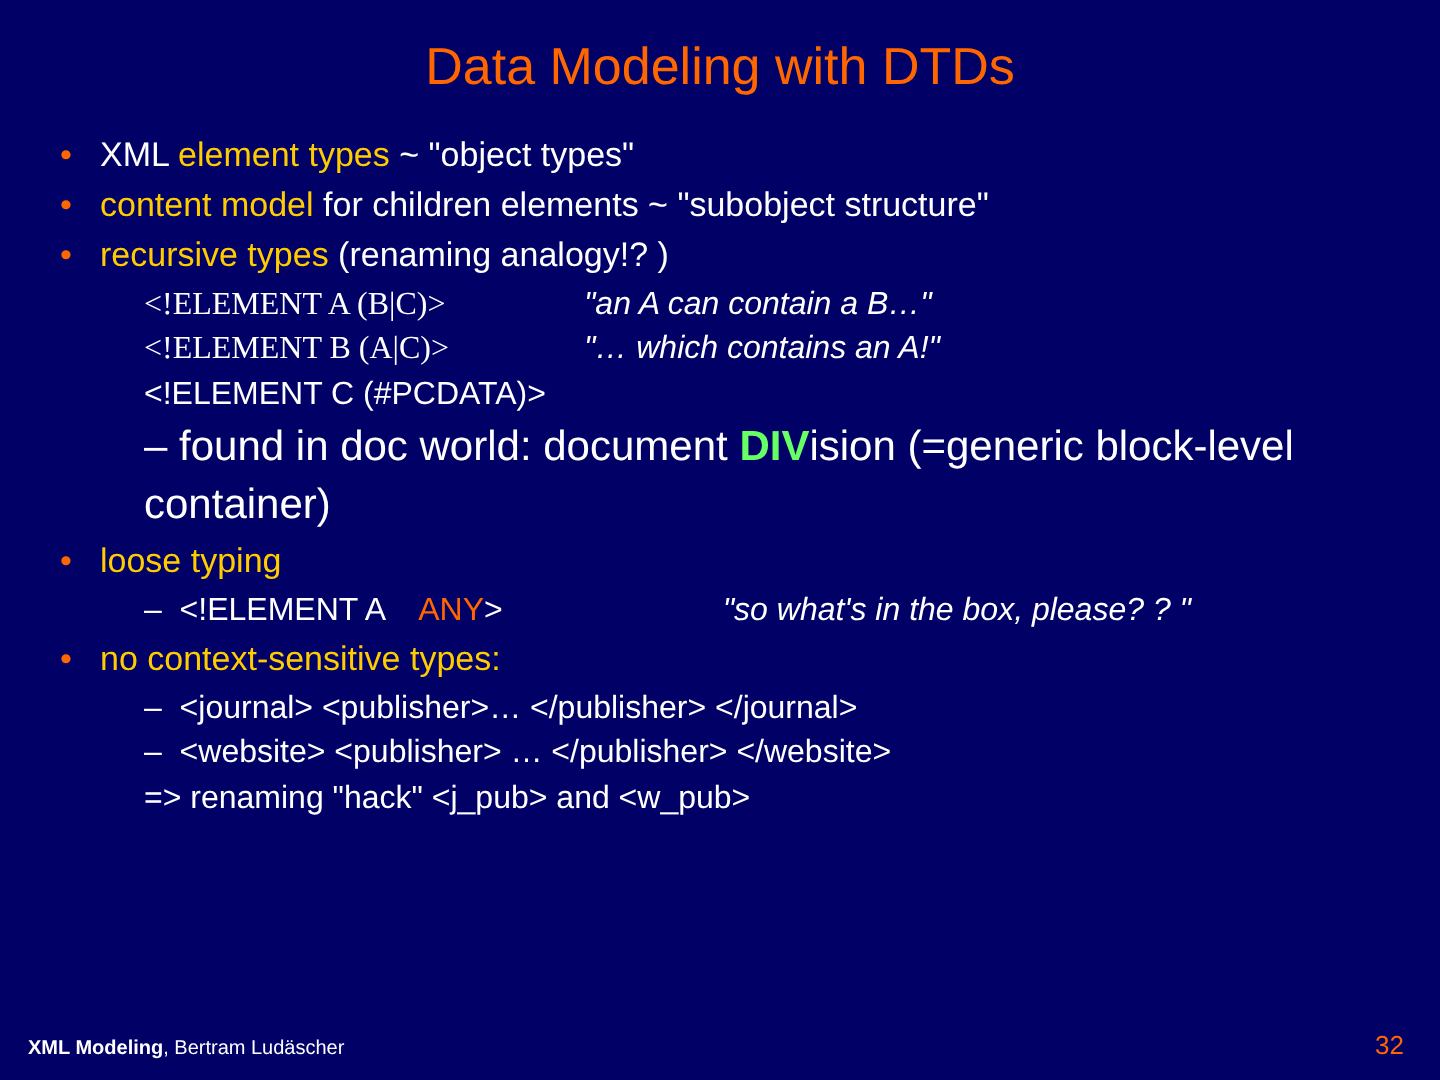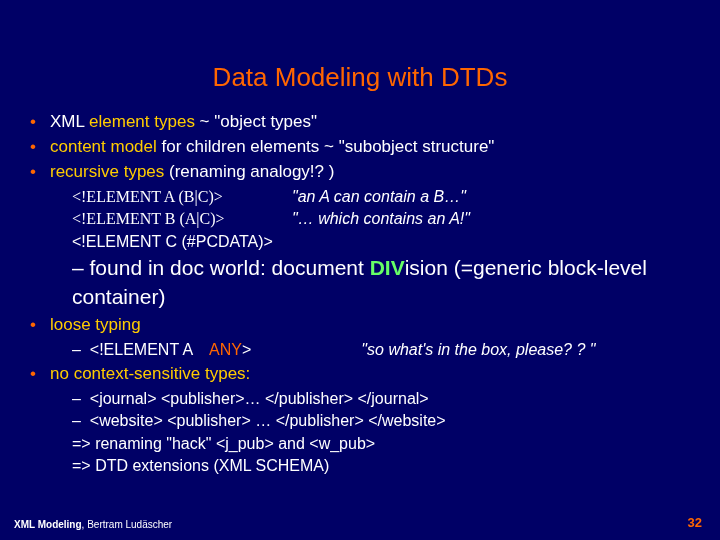--- a/index.html
+++ b/index.html
@@ -8,21 +8,20 @@
     width: 720px;
     height: 540px;
     background: #000066;
     font-family: Verdana, Geneva, sans-serif;
     color: #ffffff;
     overflow: hidden;
     position: relative;
   }
   .slide {
     padding: 10px 28px 0 28px;
-    margin-top: 44px;
   }
   h1 {
     text-align: center;
     color: #ff6600;
     font-size: 26px;
     font-weight: normal;
     margin: 8px 0 18px 0;
     font-family: "Comic Sans MS", "Comic Sans", cursive, Verdana, sans-serif;
   }
   ul {
@@ -69,21 +68,20 @@
     left: 14px;
     font-size: 10px;
     color: #ffffff;
   }
   .pagenum {
     position: absolute;
     bottom: 10px;
     right: 18px;
     font-size: 13px;
     color: #ff6600;
-    font-weight: bold;
   }
 </style>
 </head>
 <body>
 
 <div class="slide">
   <h1>Data Modeling with DTDs</h1>
 
   <ul class="top">
     <li>
@@ -106,21 +104,20 @@
       <div class="sub">
         <div class="row"><span>–  &lt;!ELEMENT A    </span><span class="o">ANY</span><span>&gt;</span><span style="display:inline-block;width:110px"></span><span class="it">"so what's in the box, please? ? "</span></div>
       </div>
     </li>
     <li>
       <span class="y">no context-sensitive types:</span>
       <div class="sub">
         <div class="row">–  &lt;journal&gt; &lt;publisher&gt;… &lt;/publisher&gt; &lt;/journal&gt;</div>
         <div class="row">–  &lt;website&gt; &lt;publisher&gt; … &lt;/publisher&gt; &lt;/website&gt;</div>
         <div class="row">=&gt; renaming "hack" &lt;j_pub&gt; and &lt;w_pub&gt;</div>
-        <div class="row">=&gt; DTD extensions (XML SCHEMA)</div>
       </div>
     </li>
   </ul>
 </div>
 
 <div class="footer">
   <b>XML Modeling</b><span>, Bertram Ludäscher</span>
 </div>
 <div class="pagenum">32</div>
 

